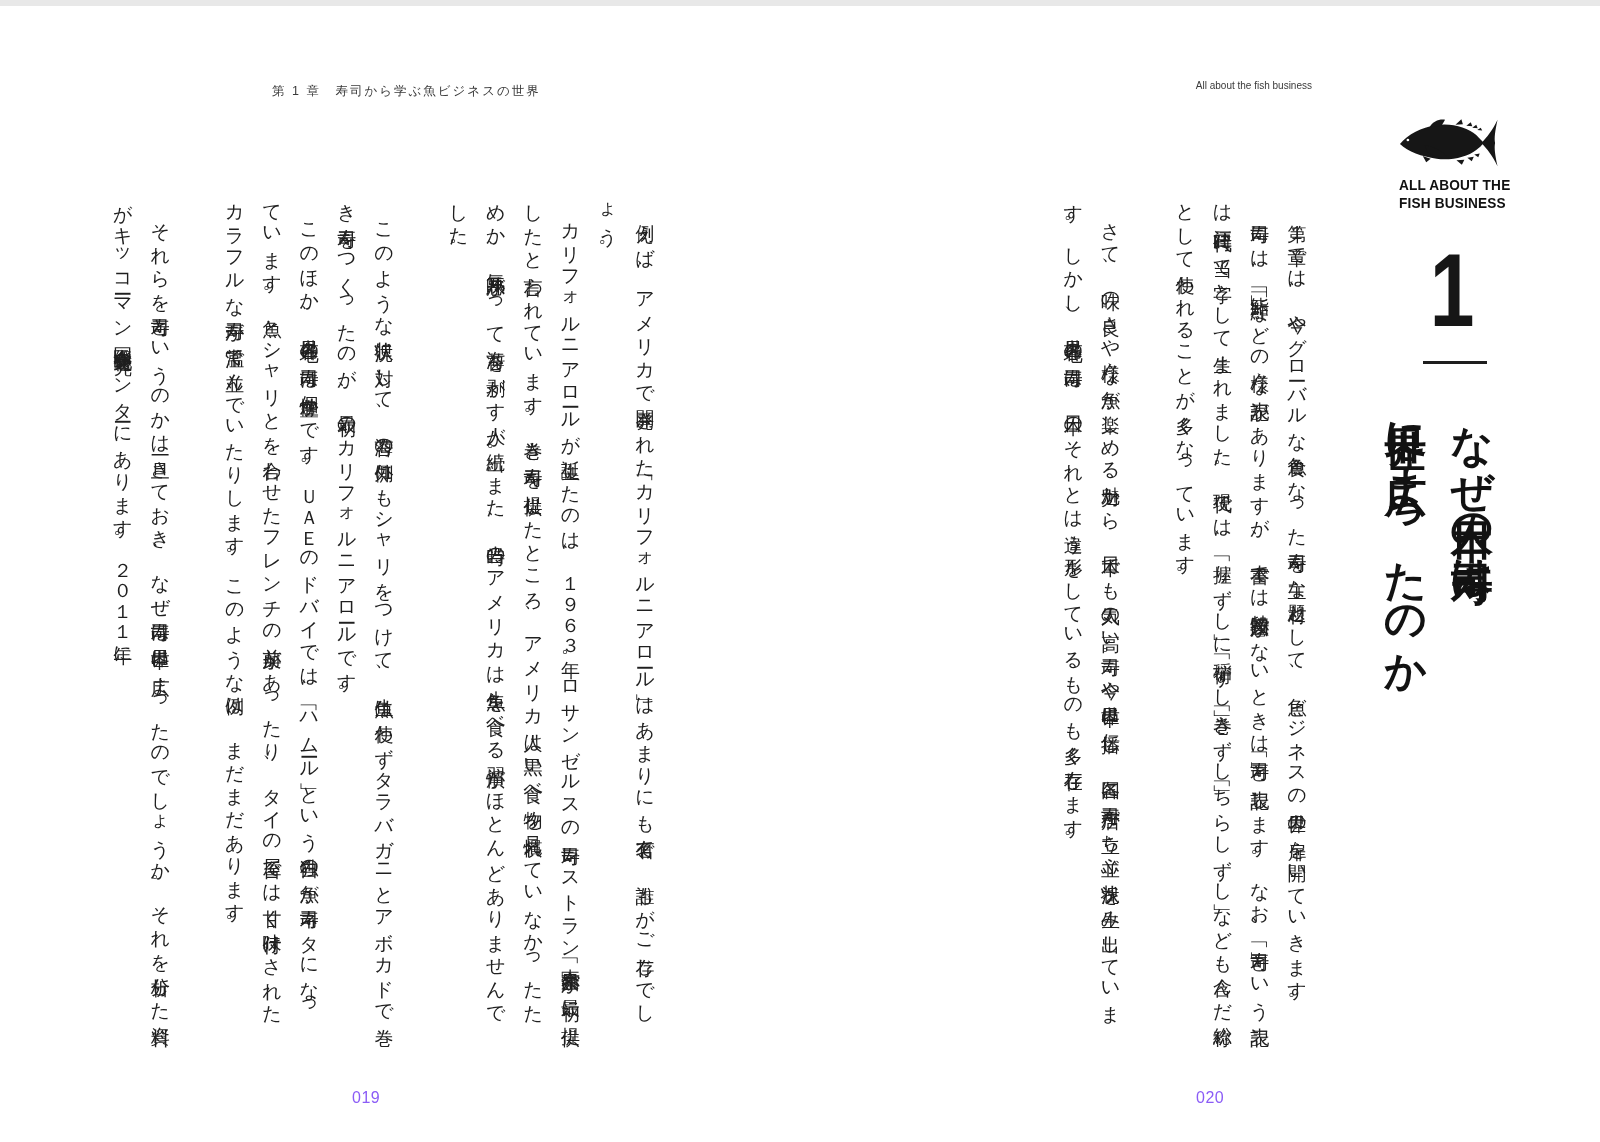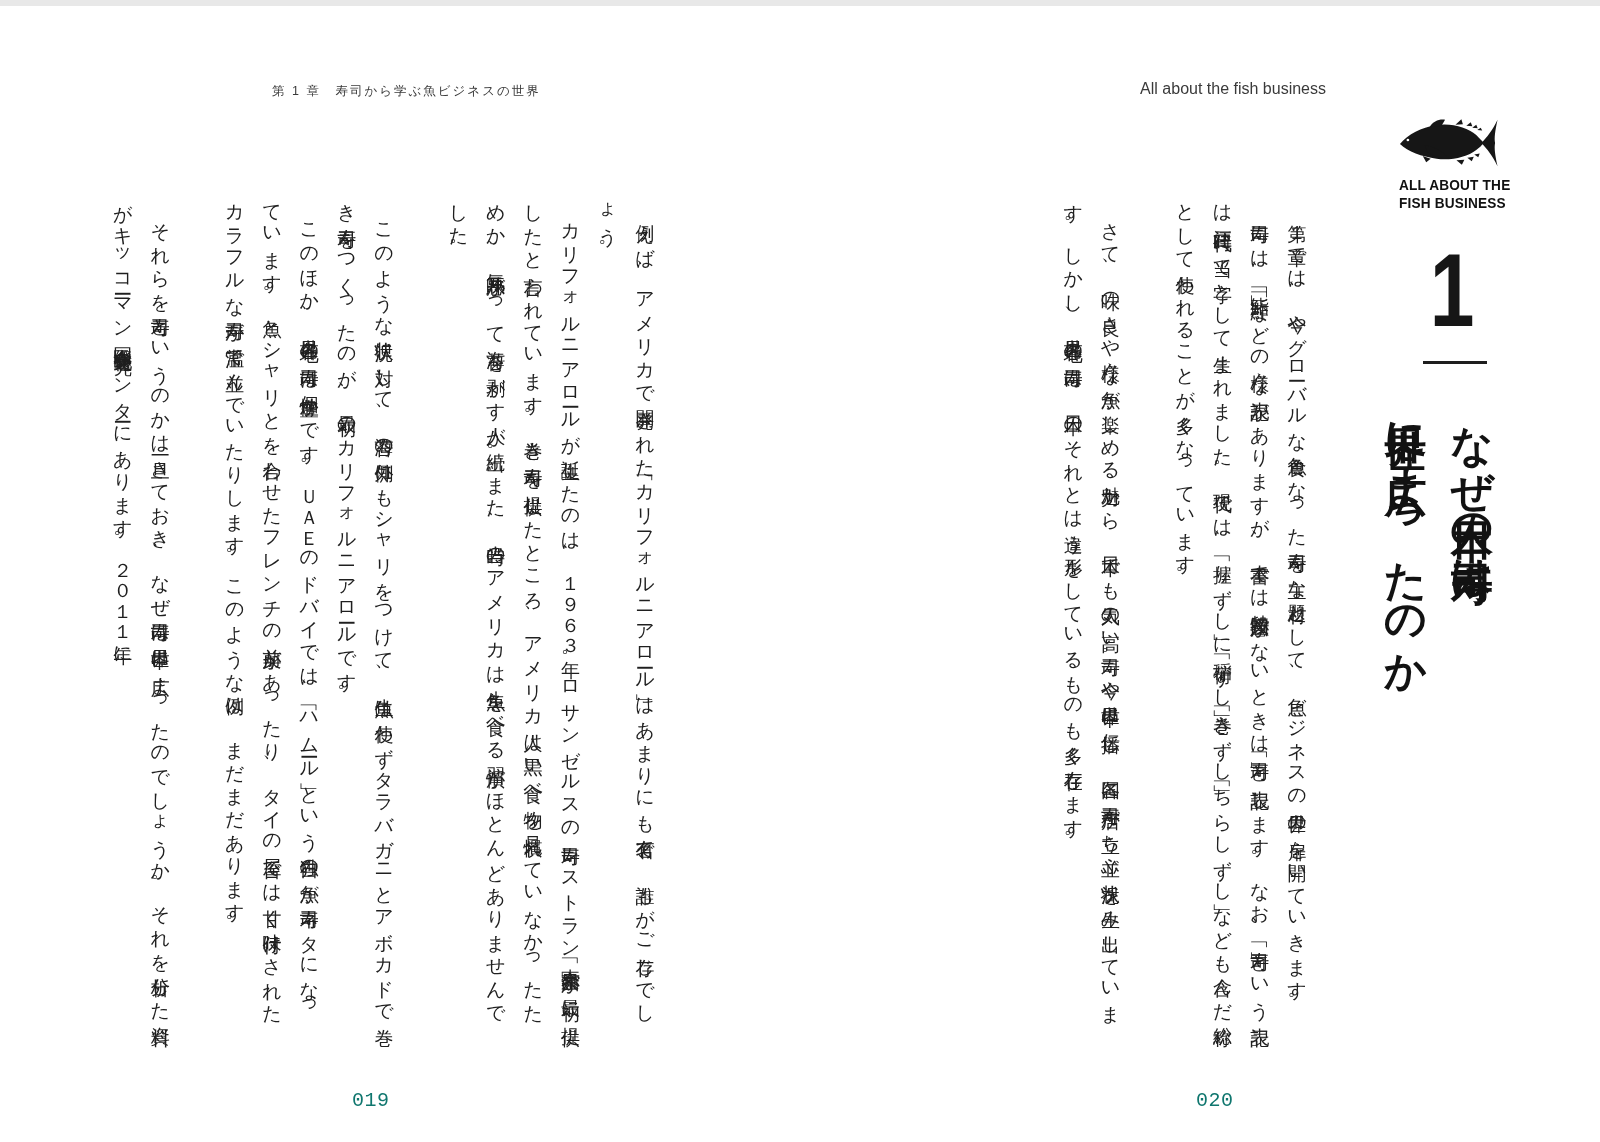--- a/index.html
+++ b/index.html
@@ -7,22 +7,22 @@
     position:relative;width:1600px;height:1142px;margin:6px auto;
     background:#ffffff;overflow:hidden;color:#1e1e1e;
   }
   
   .runhead-jp{
     position:absolute;left:272px;top:77px;
     font-family:"Liberation Sans",sans-serif;font-size:12.5px;
     letter-spacing:2px;color:#3a3a3a;white-space:nowrap;
   }
   .runhead-en{
-    position:absolute;right:274px;top:74px;
-    font-family:"Liberation Sans",sans-serif;font-size:16px;color:#3a3a3a;
+    position:absolute;right:288px;top:74px;
+    font-family:"Liberation Sans",sans-serif;font-size:10px;color:#3a3a3a;
   }
   
   .body-block{
     position:absolute;top:185px;height:824px;
     writing-mode:vertical-rl;text-orientation:mixed;
     font-family:"Liberation Serif",serif;font-size:19px;
     letter-spacing:1.5px;line-height:37.3px;color:#1f1f1f;
     text-align:justify;
   }
   .body-block p{margin:0;text-indent:1em;}
@@ -47,22 +47,22 @@
   .chapter-title{
     position:absolute;left:1372px;top:390px;height:660px;width:133px;
     writing-mode:vertical-rl;text-orientation:mixed;
     font-family:"Liberation Sans",sans-serif;font-weight:800;
     font-size:42px;line-height:66.5px;letter-spacing:-1.5px;color:#121212;
   }
   .chapter-title div{white-space:nowrap;}
   
   .pagenum{
     position:absolute;top:1083px;
-    font-family:Liberation Mono, monospace;font-size:20px;
-    letter-spacing:0.5px;color:#0f766e;
+    font-family:Liberation Sans, sans-serif;font-size:16px;
+    letter-spacing:0.5px;color:#8b5cf6;
   }
   #folio-left{left:352px;}
   #folio-right{left:1196px;}
 </style>
 </head>
 <body>
 
 <div class="spread">
 
   <div>

